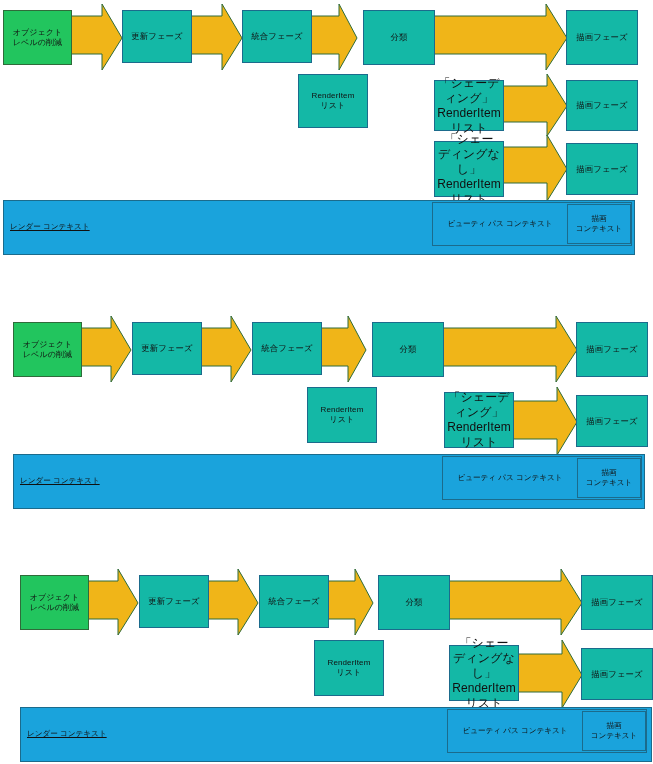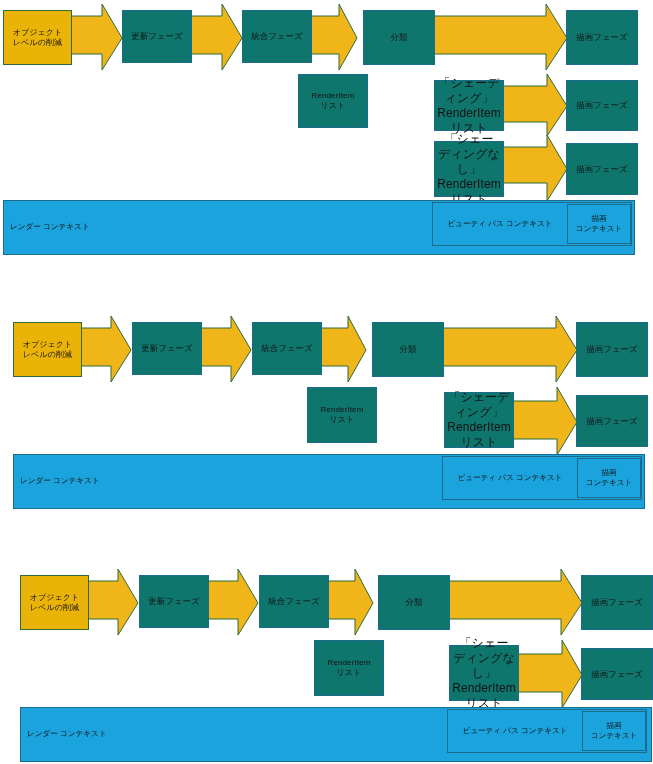--- a/index.html
+++ b/index.html
@@ -14,22 +14,22 @@
   .node{
     position:absolute;
     box-sizing:border-box;
     display:flex;align-items:center;justify-content:center;
     text-align:center;
     color:#111111;
     line-height:1.25;
     letter-spacing:0.1px;
     white-space:pre-line;
   }
-  .node.blue{background:#0f766e;border:1px solid #1B6B8C;}
-  .node.gold{background:#eab308;border:1px solid #2F6B3A;}
+  .node.blue{background:#14b8a6;border:1px solid #1B6B8C;}
+  .node.gold{background:#22c55e;border:1px solid #2F6B3A;}
 
   .t7{font-size:12px;}
   .t75{font-size:7.6px;}
   .t8{font-size:8px;}
   .t85{font-size:8.4px;}
 
   
   .arrow{position:absolute;overflow:visible;}
   .arrow polygon{fill:#F0B518;stroke:#2F6B3A;stroke-width:1;}
 
@@ -38,21 +38,21 @@
     position:absolute;box-sizing:border-box;
     background:#1AA3DC;border:1px solid #1B6B8C;
   }
   .ctxlabel{
     position:absolute;
     color:#111111;
     white-space:pre-line;
     text-align:center;
     display:flex;align-items:center;justify-content:center;
   }
-  .ctxlabel.left{justify-content:flex-start;text-align:right;}
+  .ctxlabel.left{justify-content:flex-start;text-align:right;text-decoration:underline;}
 </style>
 </head>
 <body>
 
 <div class="diagram">
 
   <div class="blk" style="left:0;top:0;width:653px;height:265px;">
 
     <svg class="arrow" style="left:70px;top:2px;width:54px;height:70px;" viewBox="0 0 54 70">
       <polygon points="0,14 32,14 32,2 52,36 32,68 32,52 0,52"></polygon>

